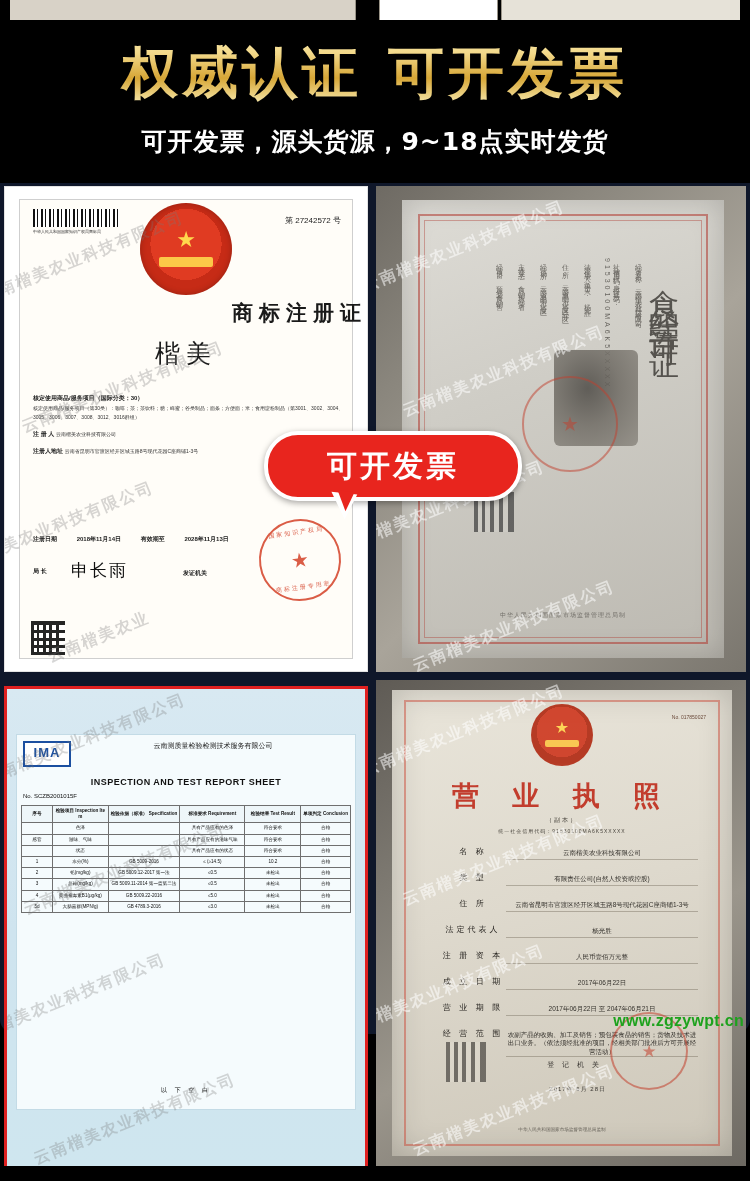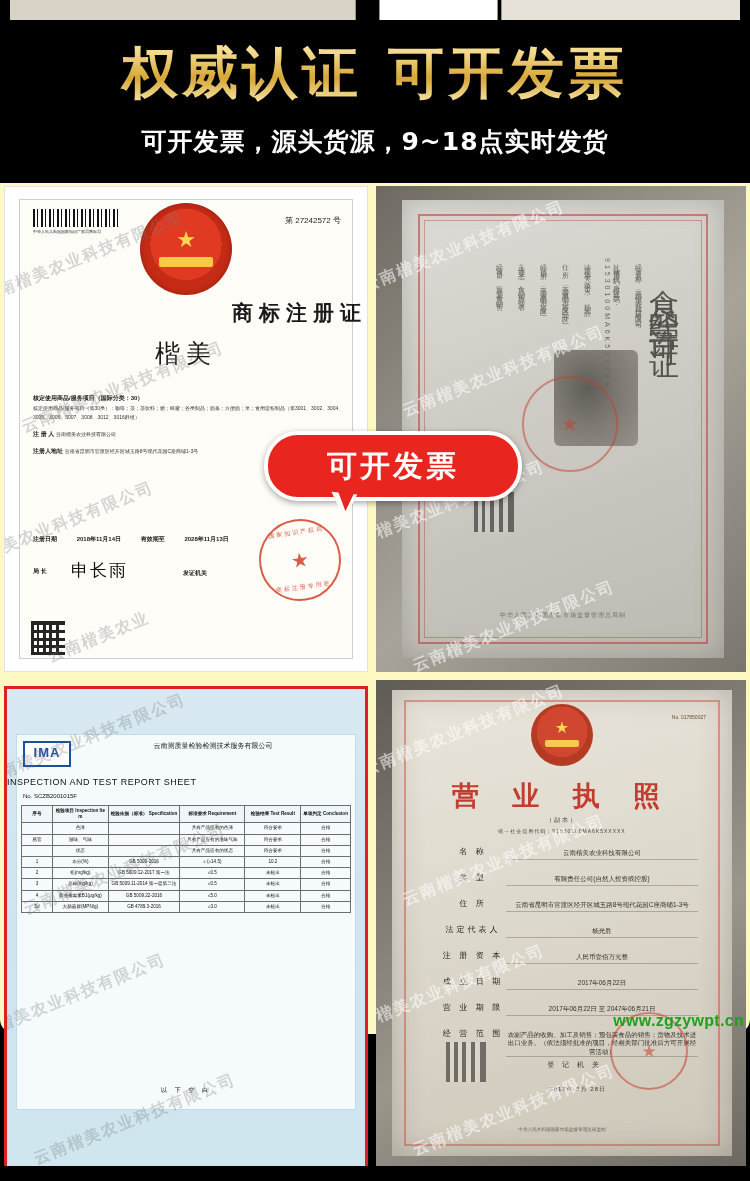--- a/index.html
+++ b/index.html
@@ -11,21 +11,21 @@
     width: 750px;
     height: 1181px;
     font-family: "Liberation Sans", sans-serif;
     overflow: hidden;
     position: relative;
   }
   .page {
     width: 750px;
     height: 1034px;
     position: relative;
-    background: #fef9c3;
+    background: #0f172a;
     border-radius: 15px;
   }
 
   
   .top-strip {
     position: absolute;
     top: 0; left: 0;
     width: 750px; height: 20px;
     background: #000;
     overflow: hidden;
@@ -370,21 +370,21 @@
     font-size: 7px; color: #1b1b1b; text-align:center;
   }
   .ir-title {
     position:absolute; left:0; right:0; top: 66px;
     text-align:center;
     font-family:"DejaVu Serif","Liberation Serif",serif;
     font-size: 16px; font-weight:bold; letter-spacing: 4px; color:#111;
   }
   .ir-title-en {
     position:absolute; left:0; right:0; top: 88px;
-    text-align:left; font-size: 9px; font-weight:normal; letter-spacing:.5px; color:#111;
+    text-align:center; font-size: 9px; font-weight:bold; letter-spacing:.5px; color:#111;
   }
   .ir-no {
     position:absolute; left: 16px; top: 104px;
     font-size: 6px; color:#111;
   }
   .ir-table {
     position:absolute; left: 14px; right: 14px; top: 116px;
     border-collapse: collapse;
     width: calc(100% - 28px);
     font-size: 4.6px;

